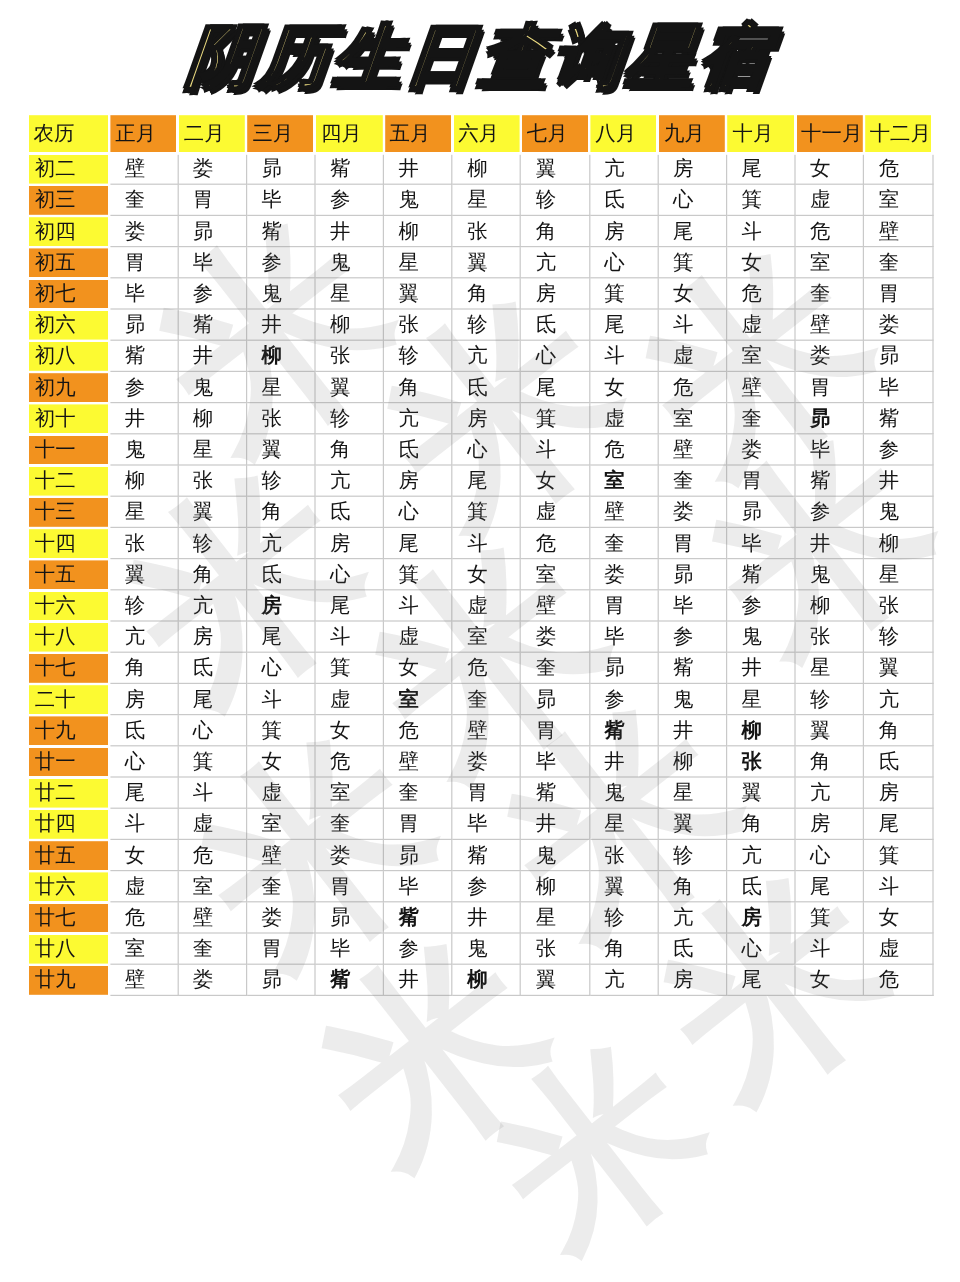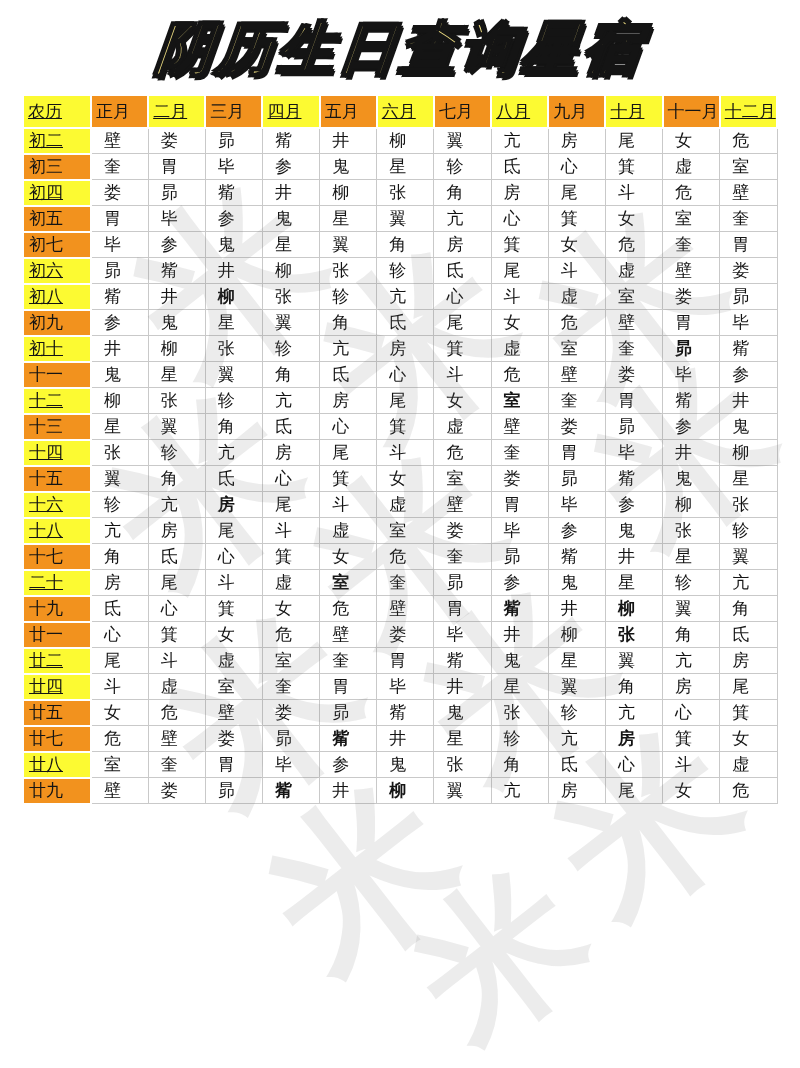--- a/index.html
+++ b/index.html
@@ -62,21 +62,21 @@
     height:33px;
     font-size:17px;
     padding-left:4px;
     border:2px solid #ffffff;
   }
   td.day{
     padding-left:5px;
     border:2px solid #ffffff;
   }
   .orange{background:var(--orange);}
-  .yellow{background:var(--yellow);text-decoration:underline;}
+  .yellow{background:var(--yellow);}
   td.b{font-weight:bold;}
   .watermark-layer{
     position:absolute;left:0;top:0;width:800px;height:1068px;
     pointer-events:none;z-index:5;
   }
   .watermark-layer span{
     position:absolute;
     color:var(--wm);
     font-weight:bold;
     line-height:1;
@@ -458,20 +458,35 @@
         <td>壁</td>
         <td>娄</td>
         <td>昴</td>
         <td>觜</td>
         <td>鬼</td>
         <td>张</td>
         <td>轸</td>
         <td>亢</td>
         <td>心</td>
         <td>箕</td>
+      </tr>
+      <tr>
+        <td class="day yellow">廿六</td>
+        <td>虚</td>
+        <td>室</td>
+        <td>奎</td>
+        <td>胃</td>
+        <td>毕</td>
+        <td>参</td>
+        <td>柳</td>
+        <td>翼</td>
+        <td>角</td>
+        <td>氐</td>
+        <td>尾</td>
+        <td>斗</td>
       </tr>
       <tr>
         <td class="day orange">廿七</td>
         <td>危</td>
         <td>壁</td>
         <td>娄</td>
         <td>昴</td>
         <td class="b">觜</td>
         <td>井</td>
         <td>星</td>

